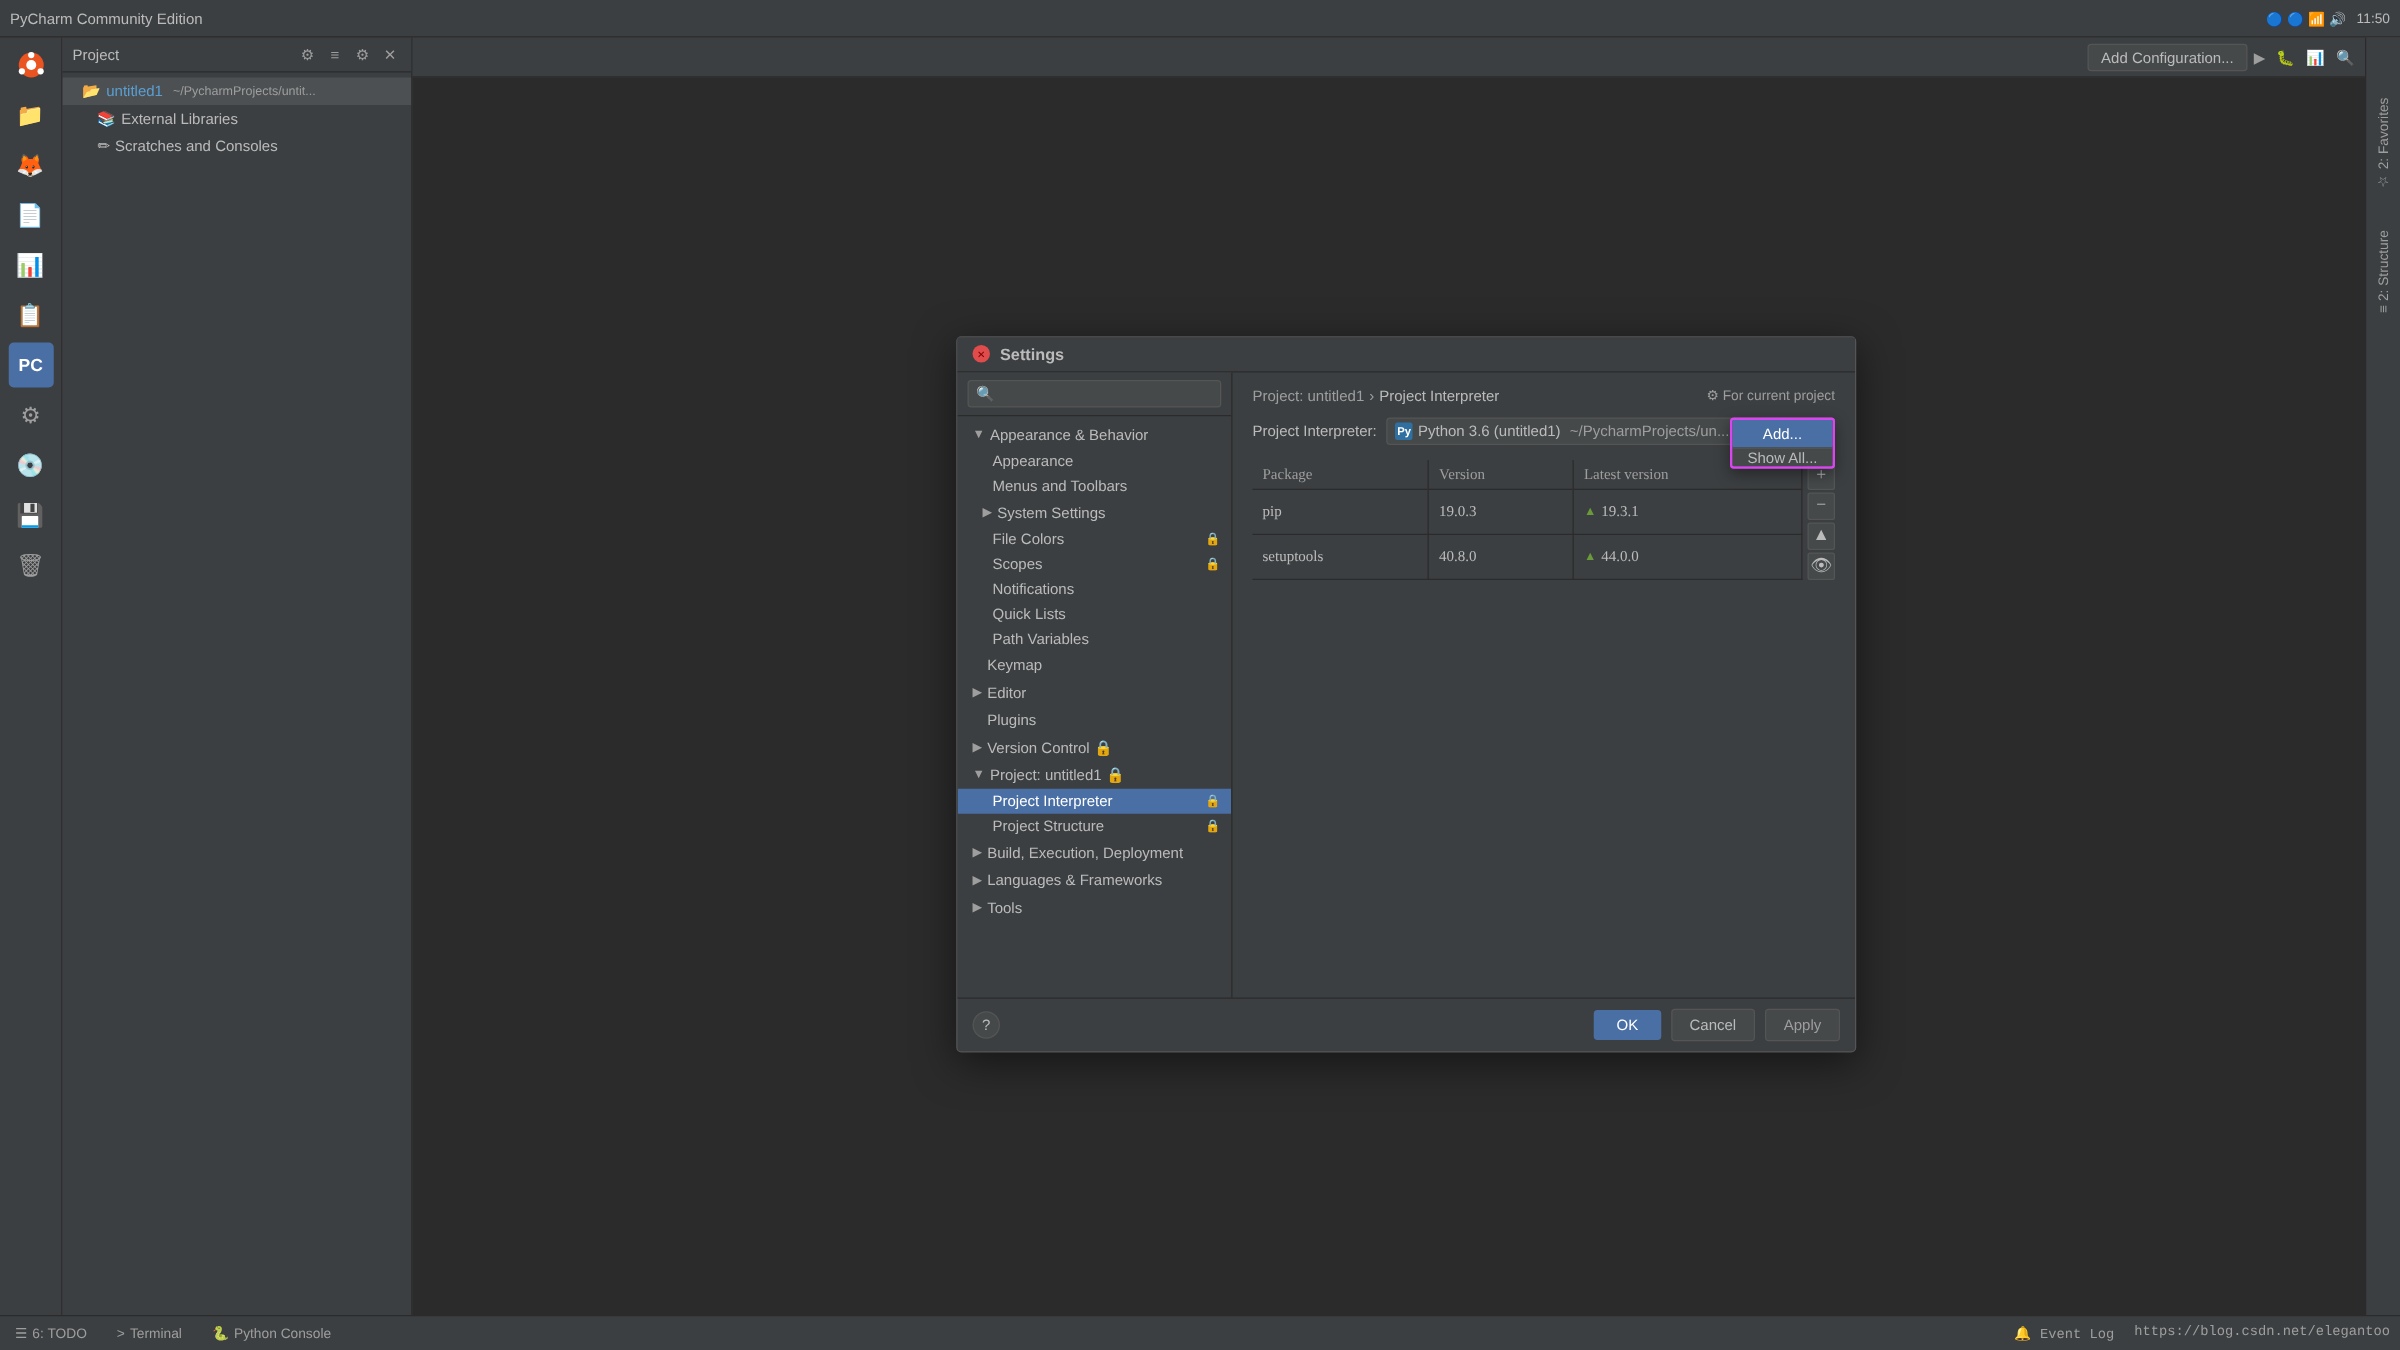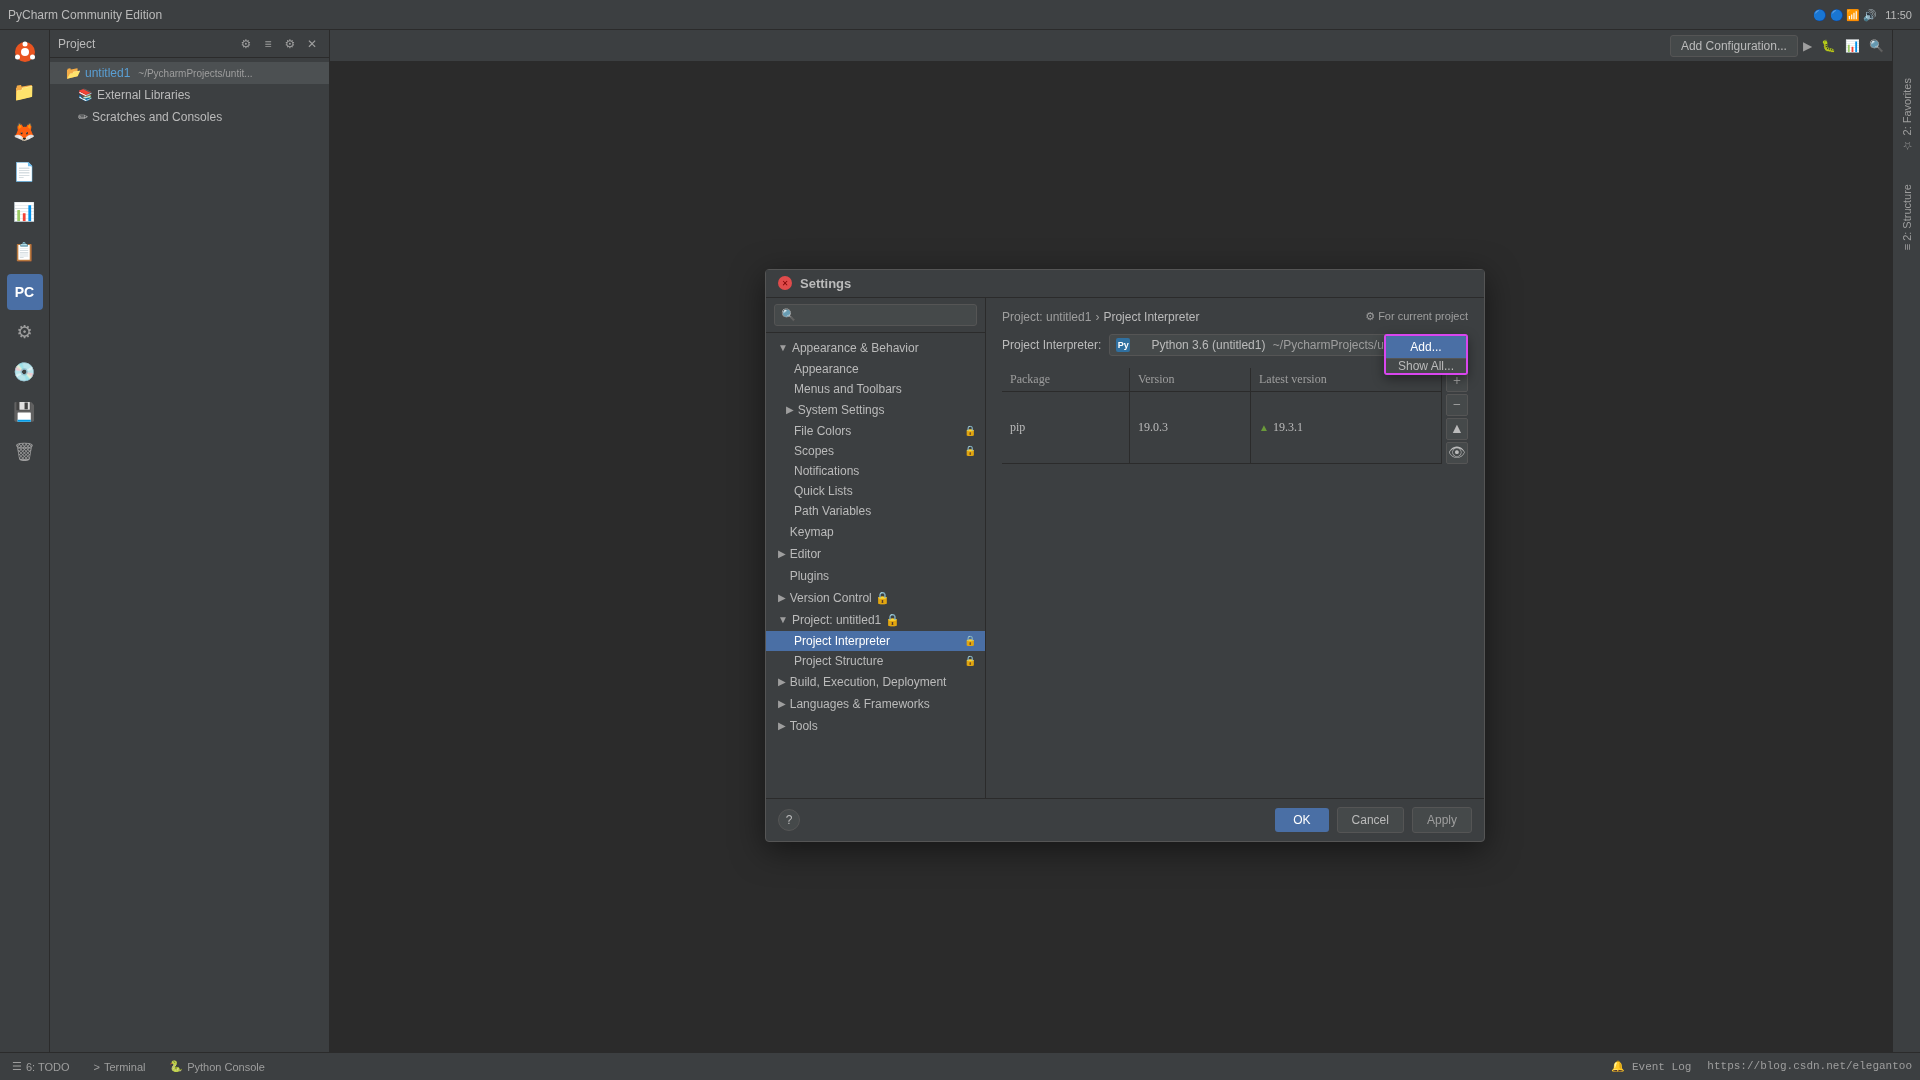--- a/index.html
+++ b/index.html
@@ -313,21 +313,21 @@
     .interpreter-dropdown {
       flex: 1;
       background: #45494a;
       border: 1px solid #555;
       border-radius: 3px;
       padding: 3px 6px;
       color: #bbbbbb;
       font-size: 12px;
       display: flex;
       align-items: center;
-      gap: 21px;
+      gap: 4px;
       cursor: pointer;
     }
     .interpreter-dropdown .python-icon {
       width: 14px;
       height: 14px;
       background: #3070a0;
       border-radius: 2px;
       display: flex;
       align-items: center;
       justify-content: center;
@@ -717,20 +717,30 @@
                   <tr class="table-row">
                     <td>pip</td>
                     <td>19.0.3</td>
                     <td>
                       <div class="version-upgrade">
                         <span class="upgrade-arrow">▲</span>
                         <span>19.3.1</span>
                       </div>
                     </td>
                   </tr>
+                  <tr class="table-row">
+                    <td>setuptools</td>
+                    <td>40.8.0</td>
+                    <td>
+                      <div class="version-upgrade">
+                        <span class="upgrade-arrow">▲</span>
+                        <span>44.0.0</span>
+                      </div>
+                    </td>
+                  </tr>
                 </tbody>
               </table>
               <div class="table-side-controls">
                 <div class="table-ctrl-btn">+</div>
                 <div class="table-ctrl-btn">−</div>
                 <div class="table-ctrl-btn">▲</div>
                 <div class="table-ctrl-btn">👁</div>
               </div>
             </div>
 

